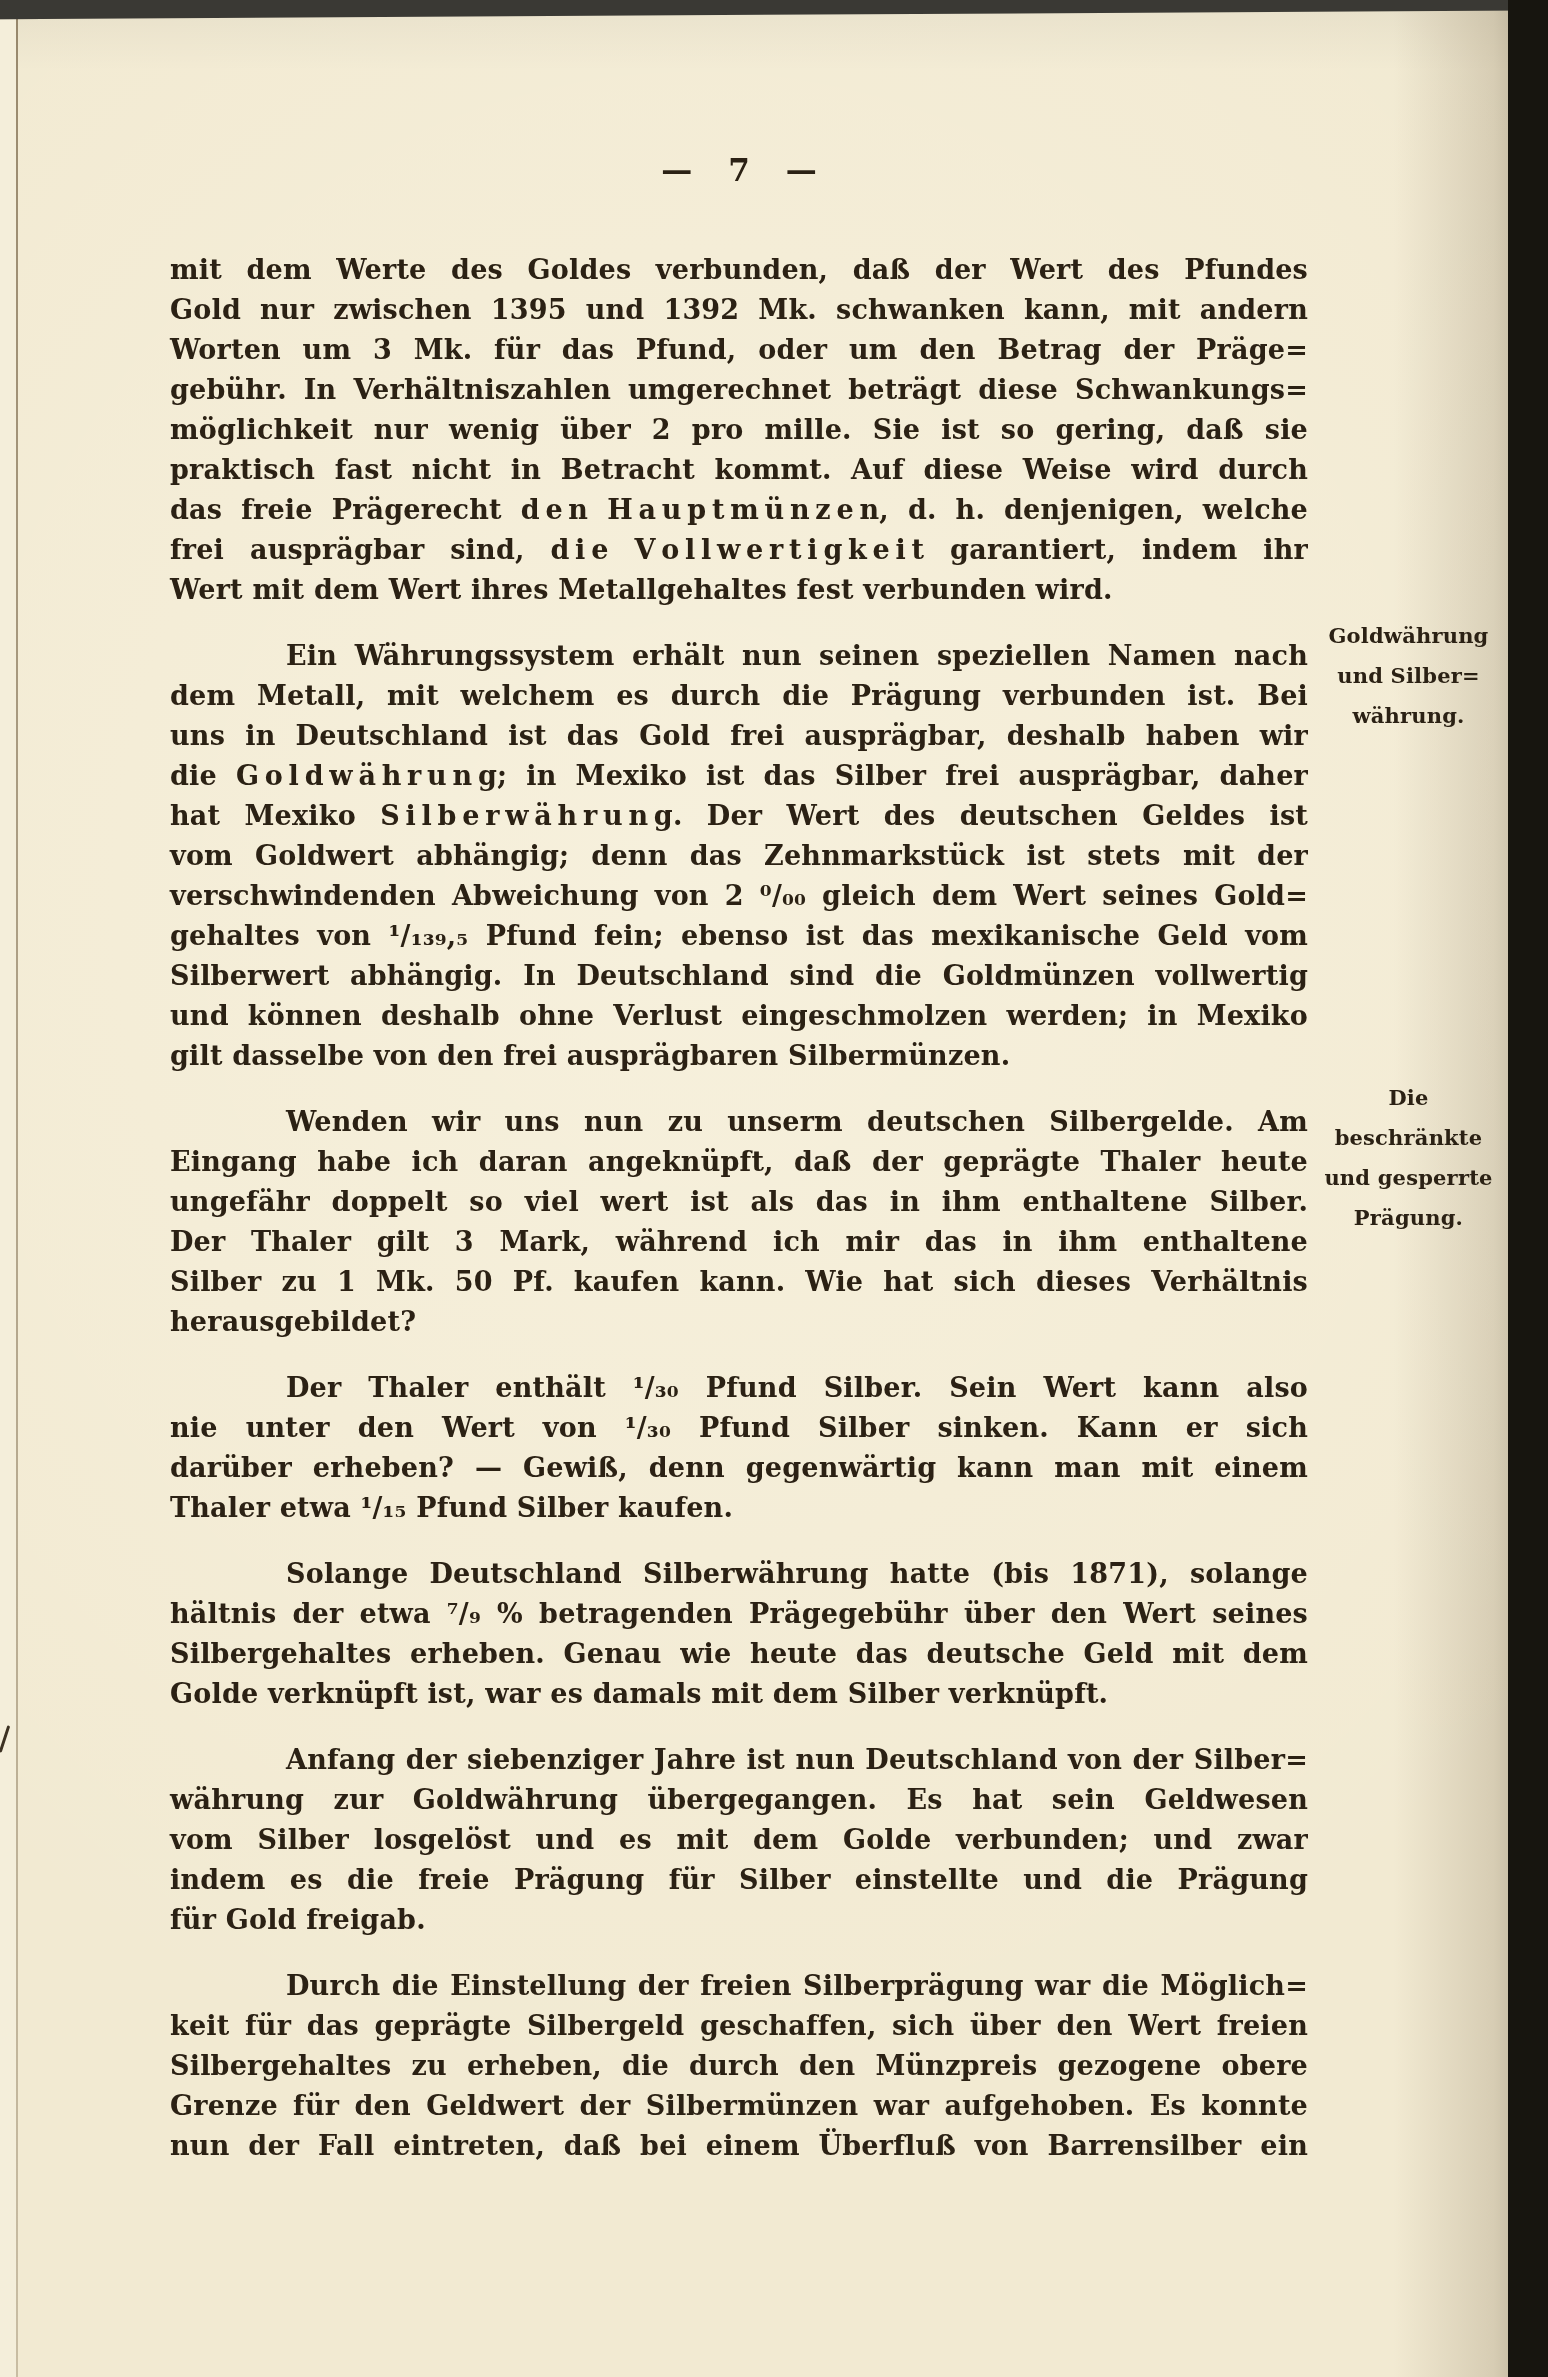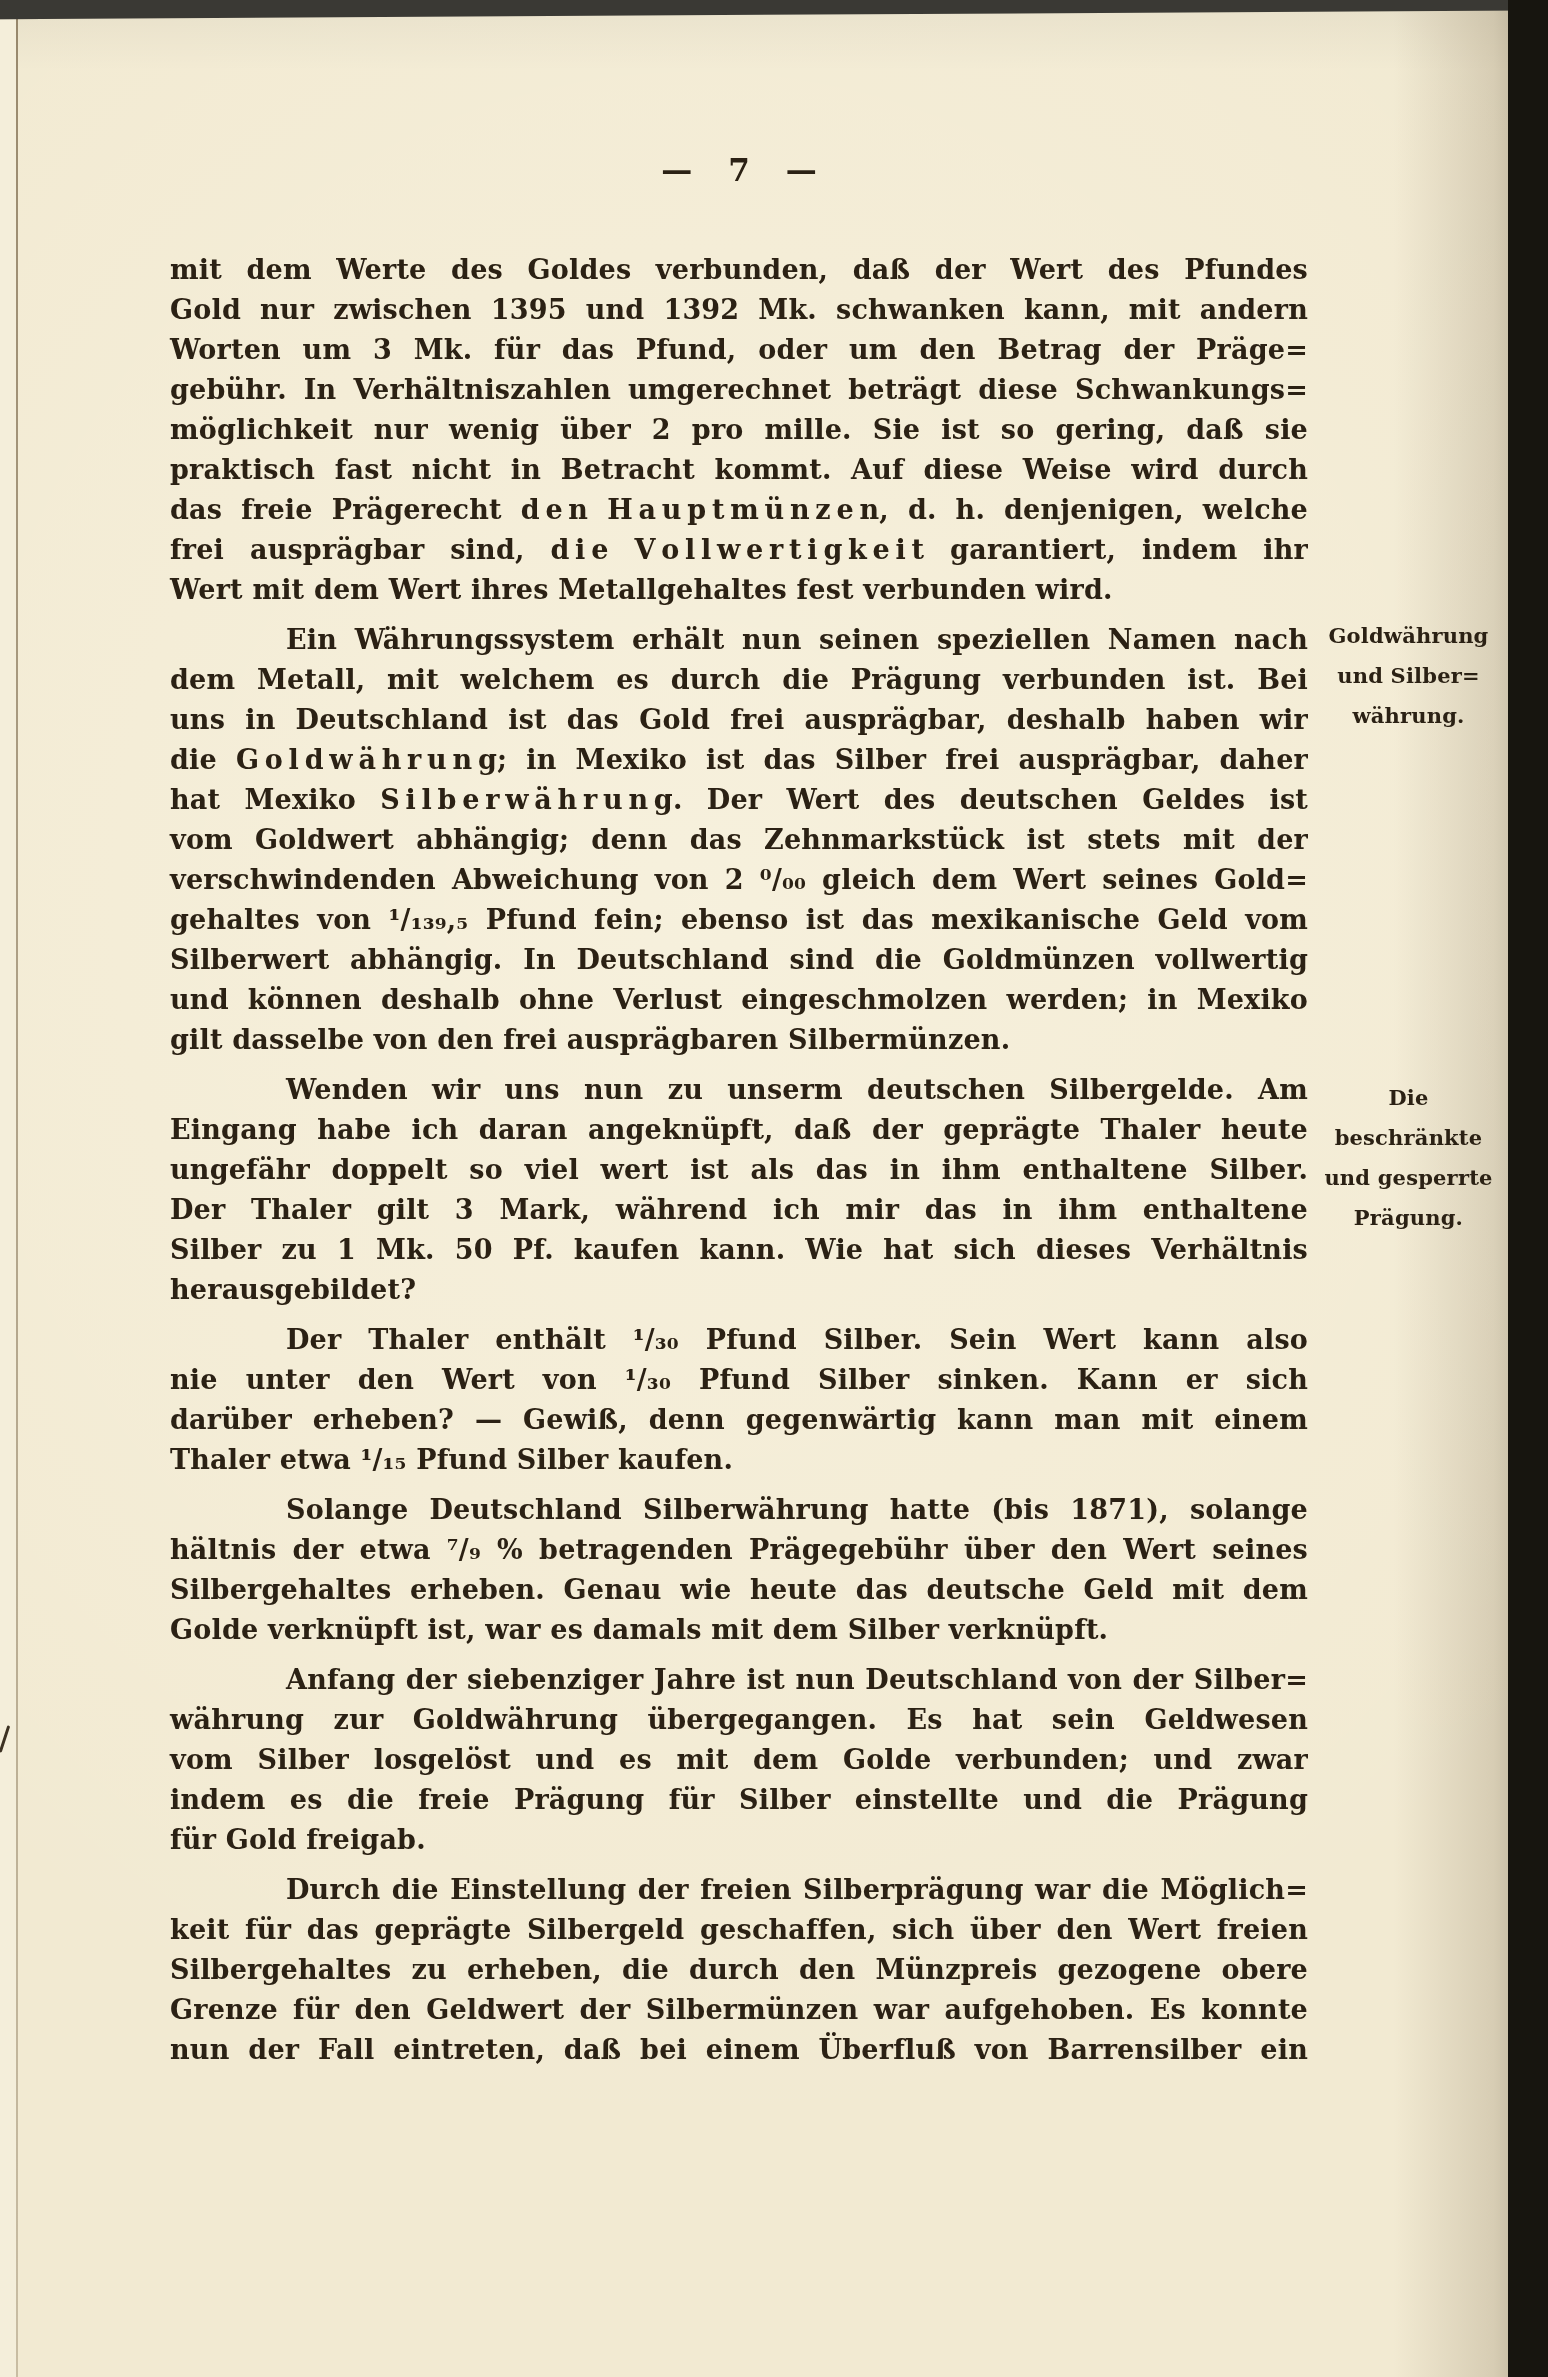--- a/index.html
+++ b/index.html
@@ -45,21 +45,21 @@
     background:#3c3122;transform:rotate(18deg);border-radius:1.5px;z-index:4;
   }
   .page-number{
     position:absolute;top:152px;left:170px;width:1138px;
     display:flex;justify-content:center;align-items:center;gap:36px;
     font-size:31px;font-weight:700;
   }
   .text-block{
     position:absolute;top:238px;left:170px;width:1138px;
   }
-  .para{margin-top:10px;}
+  .para{margin-top:26px;}
   .para:first-child{margin-top:12px;}
   .line{
     font-size:27px;font-weight:700;
     height:40px;line-height:40px;
     white-space:nowrap;
     text-align:justify;text-align-last:justify;
     letter-spacing:0.2px;
   }
   .line.indent{padding-left:116px;}
   .line.flush{text-align-last:left;}

